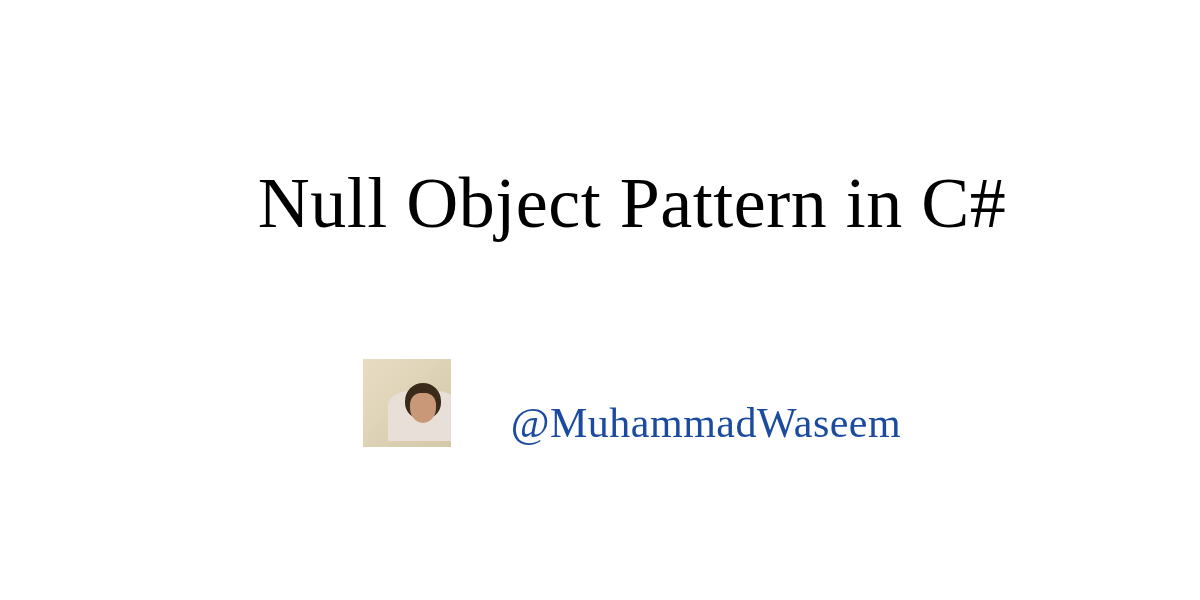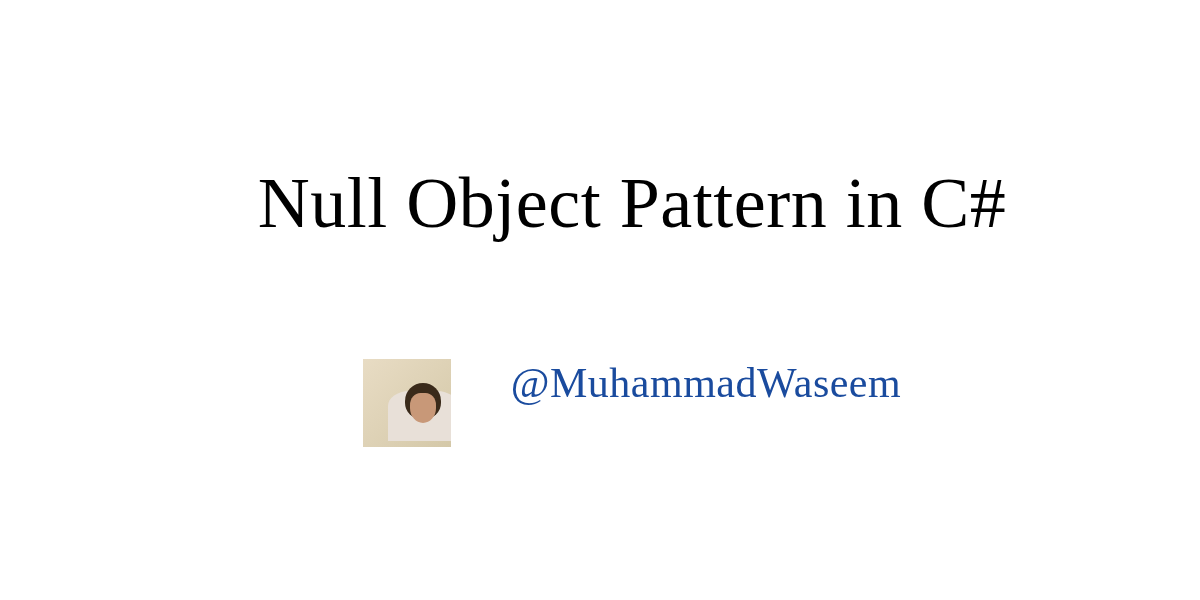--- a/index.html
+++ b/index.html
@@ -22,21 +22,21 @@
       font-size: 72px;
       font-weight: 400;
       color: #000000;
       text-align: center;
       line-height: 1.35;
       margin-top: -30px;
       letter-spacing: 0.5px;
     }
     .author-row {
       display: flex;
-      align-items: flex-start;
+      align-items: flex-end;
       gap: 28px;
       margin-top: 75px;
     }
     .avatar {
       width: 88px;
       height: 88px;
       background: linear-gradient(135deg, #e8dcc4 0%, #d4c8a8 100%);
       position: relative;
       overflow: hidden;
     }

